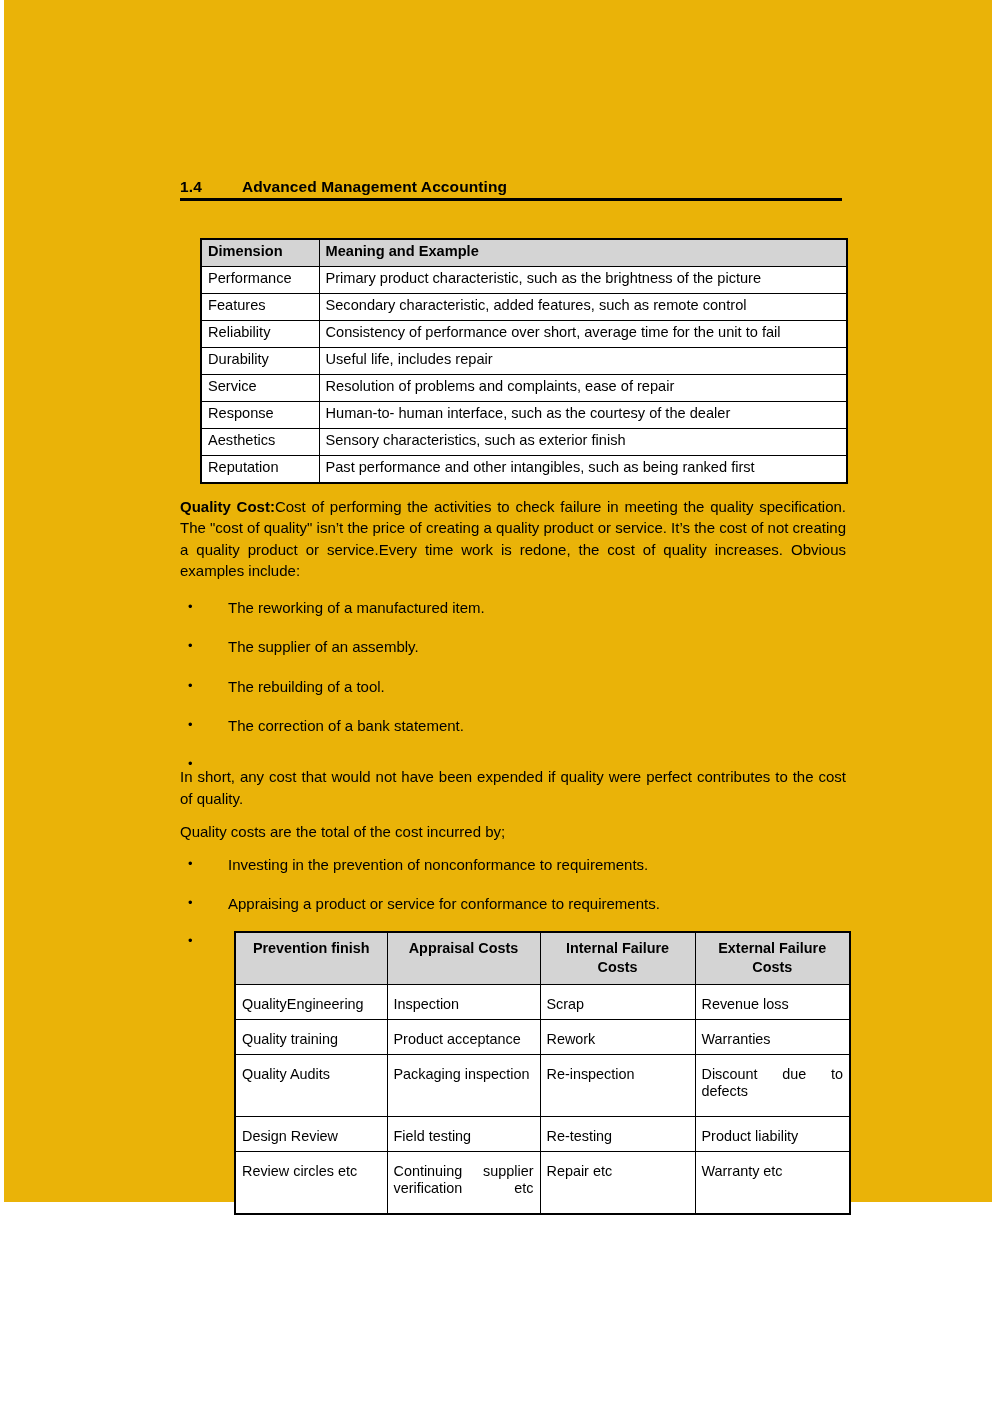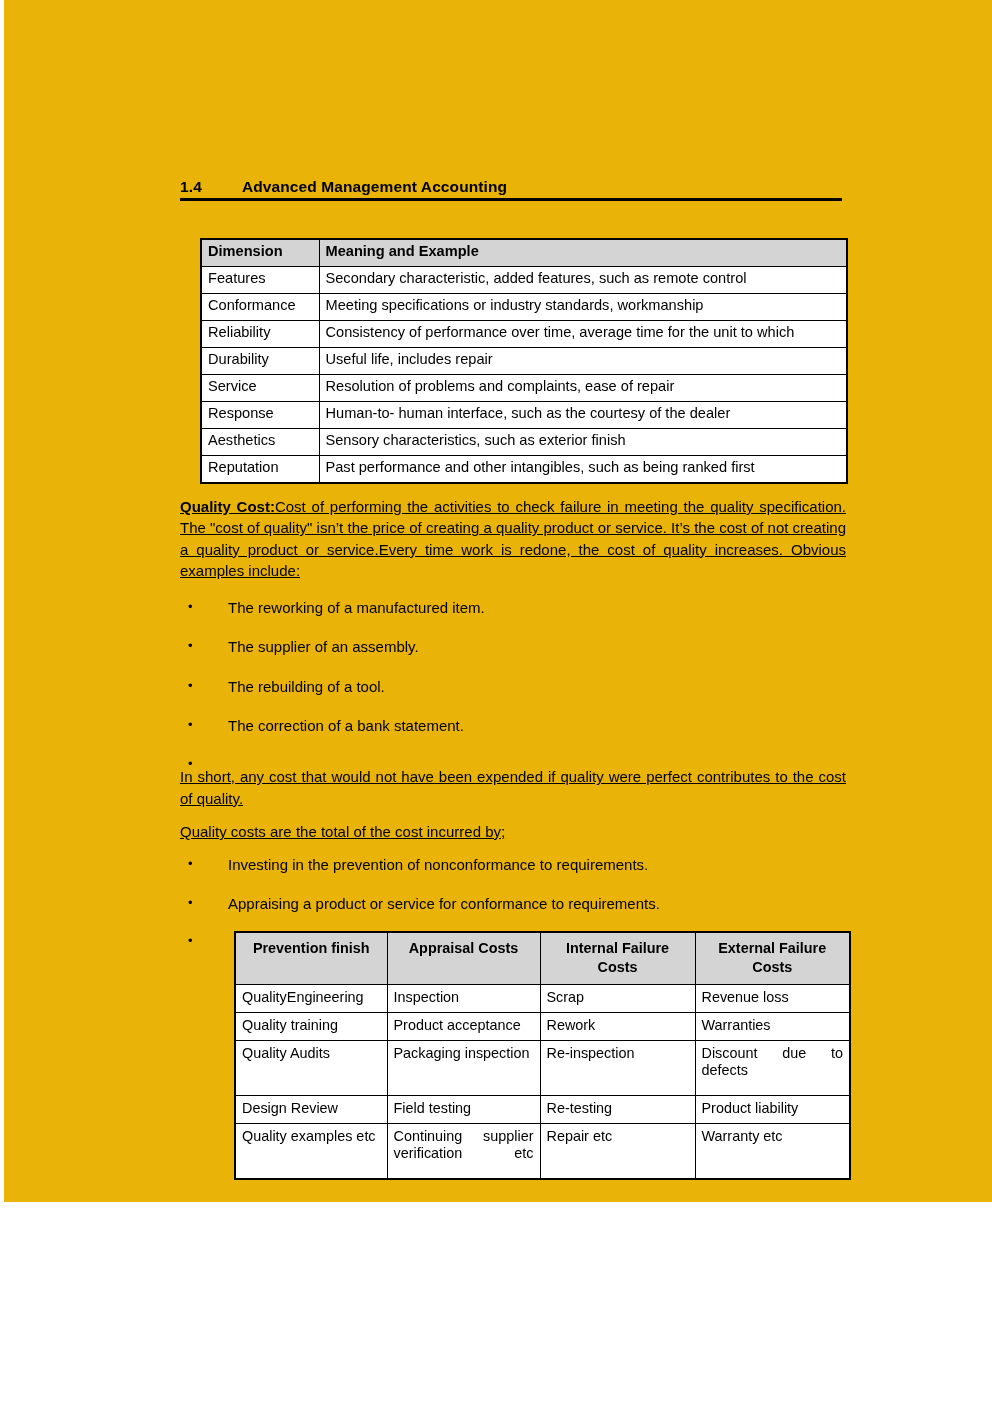--- a/index.html
+++ b/index.html
@@ -110,38 +110,37 @@
   #quality-costs-table col.qc3 { width: 155px; }
   #quality-costs-table col.qc4 { width: 155px; }
   #quality-costs-table thead th {
     text-align: center;
     padding-top: 6px;
     padding-bottom: 8px;
     line-height: 1.3;
   }
   #quality-costs-table tbody td {
     height: 19px;
-    padding-top: 4px;
+    padding-top: 11px;
     padding-bottom: 4px;
   }
   #quality-costs-table tbody td.justify {
     text-align: justify;
     text-align-last: justify;
   }
   #quality-costs-table tbody tr.tall td {
     height: 46px;
   }
 
   
   p.para {
     margin: 0;
     font-size: 15px;
     line-height: 1.42;
     text-align: justify;
-    text-decoration: underline;
   }
   p.para .lead {
     font-weight: bold;
   }
   .block-gap-lg { height: 16px; }
   .block-gap-md { height: 12px; }
 
   
   ul.bullets {
     margin: 0;
@@ -190,30 +189,30 @@
         <col class="c-mean">
       </colgroup>
       <thead>
         <tr>
           <th>Dimension</th>
           <th>Meaning and Example</th>
         </tr>
       </thead>
       <tbody>
         <tr>
+          <td>Performance</td>
+          <td>Primary product characteristic, such as the brightness of the picture</td>
+        </tr>
+        <tr>
           <td>Features</td>
           <td>Secondary characteristic, added features, such as remote control</td>
         </tr>
         <tr>
-          <td>Conformance</td>
-          <td>Meeting specifications or industry standards, workmanship</td>
-        </tr>
-        <tr>
           <td>Reliability</td>
-          <td>Consistency of performance over time, average time for the unit to which</td>
+          <td>Consistency of performance over short, average time for the unit to fail</td>
         </tr>
         <tr>
           <td>Durability</td>
           <td>Useful life, includes repair</td>
         </tr>
         <tr>
           <td>Service</td>
           <td>Resolution of problems and complaints, ease of repair</td>
         </tr>
         <tr>
@@ -317,21 +316,21 @@
           <td>Re-inspection</td>
           <td class="justify">Discount due to defects</td>
         </tr>
         <tr>
           <td>Design Review</td>
           <td>Field testing</td>
           <td>Re-testing</td>
           <td>Product liability</td>
         </tr>
         <tr class="tall">
-          <td>Quality examples etc</td>
+          <td>Review circles etc</td>
           <td class="justify">Continuing supplier verification etc</td>
           <td>Repair etc</td>
           <td>Warranty etc</td>
         </tr>
       </tbody>
     </table>
 
   </div>
 </div>
 

